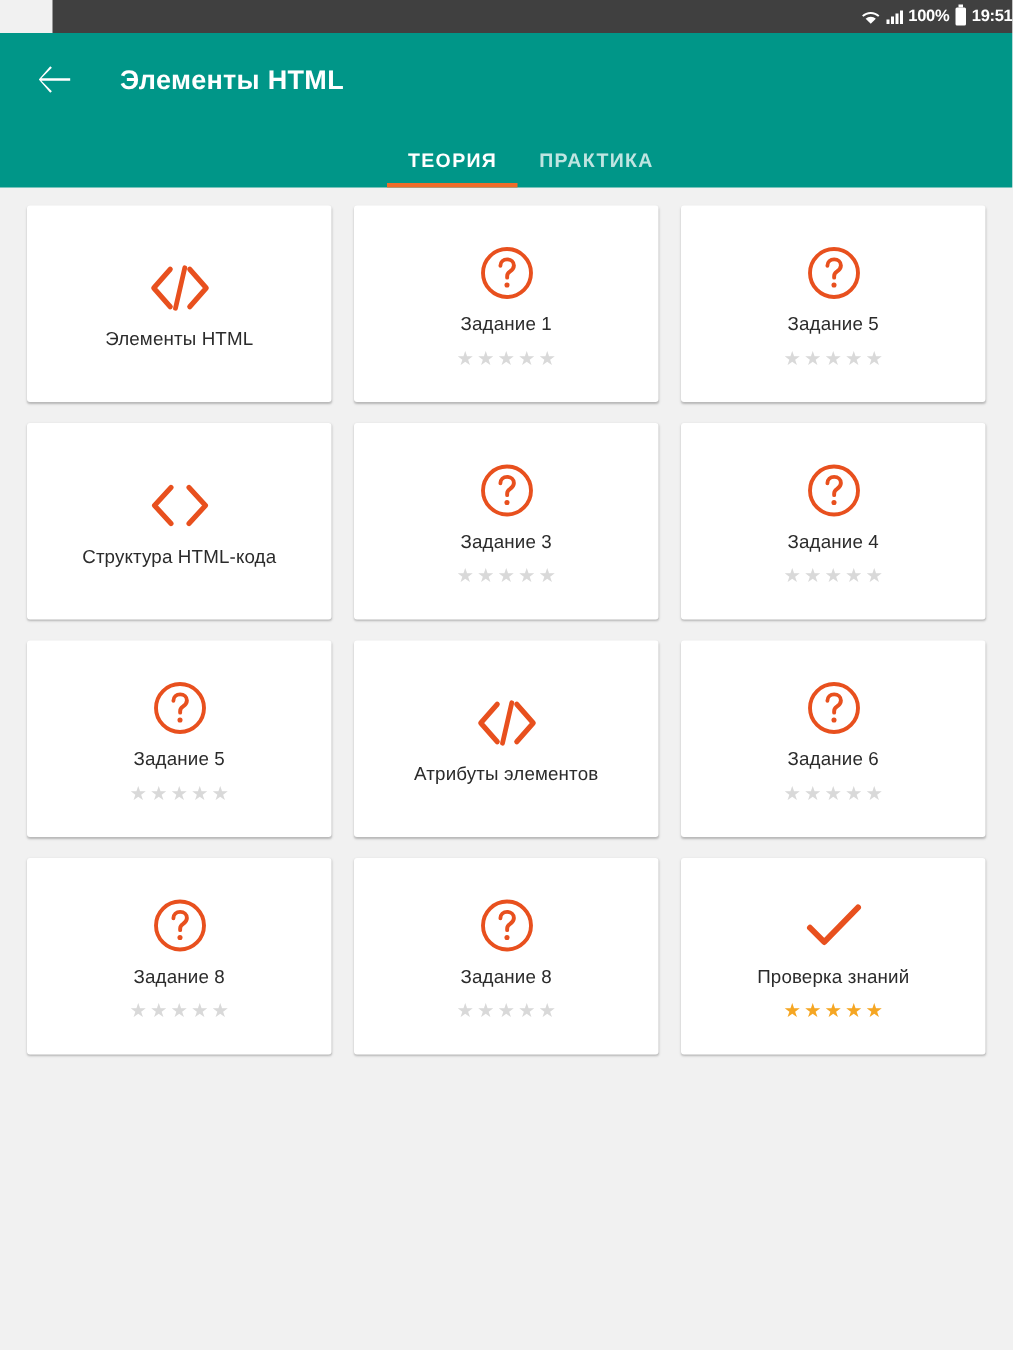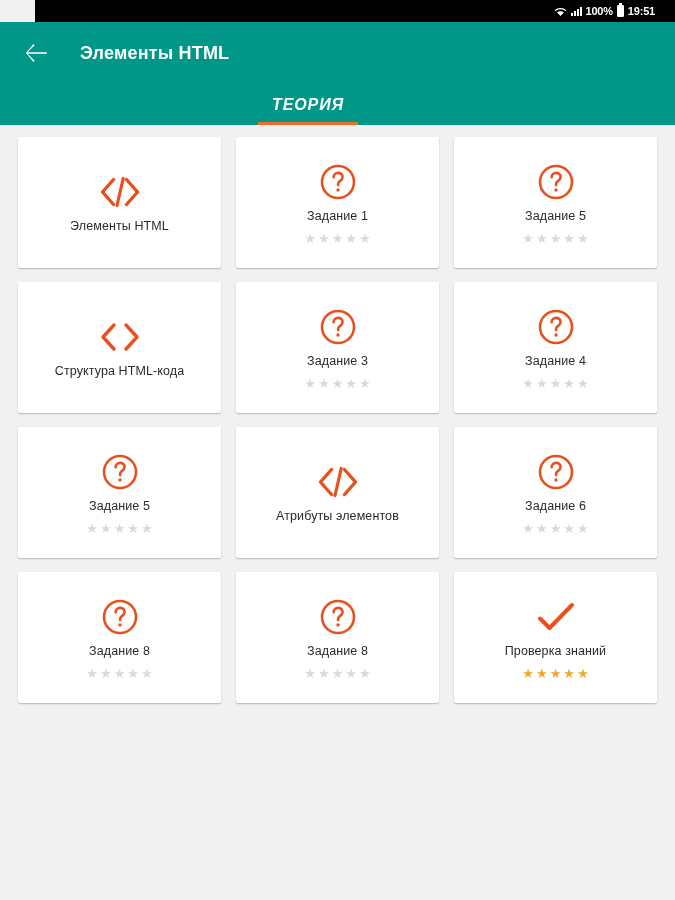--- a/index.html
+++ b/index.html
@@ -8,25 +8,25 @@
     width: 675px;
     height: 900px;
     overflow: hidden;
     background: #f1f1f1;
     font-family: "Liberation Sans", sans-serif;
   }
 
   
   .status-bar {
     height: 22px;
-    background: #000000;
+    background: #404040;
     display: flex;
     align-items: center;
     justify-content: flex-end;
-    padding: 0 20px;
+    padding: 0 0;
     color: #ffffff;
     margin-left: 35px;
   }
   .status-right {
     display: flex;
     align-items: center;
     gap: 4px;
     font-size: 11px;
     font-weight: bold;
     letter-spacing: -0.2px;
@@ -83,26 +83,25 @@
     display: flex;
     align-items: flex-end;
     height: 41px;
     padding-left: 258px;
     gap: 0;
   }
   .tab {
     position: relative;
     padding: 0 14px 11px 14px;
     color: rgba(255,255,255,0.75);
-    font-size: 16px;
+    font-size: 13px;
     font-weight: bold;
     letter-spacing: 0.9px;
     cursor: pointer;
     white-space: nowrap;
-    font-style: italic;
   }
   .tab.active { color: #ffffff; }
   .tab.active::after {
     content: "";
     position: absolute;
     left: 0; right: 0; bottom: 0;
     height: 3px;
     background: #ef6c2a;
   }
 
@@ -182,20 +181,21 @@
   <div class="appbar-top">
     <div class="back-btn">
       <svg width="22" height="18" viewBox="0 0 22 18">
         <path d="M8.6 1.2L1.6 8.2h19.2v1.6H1.6l7 7-1.1 1.1L-0.1 9 7.5 0.1z" fill="#ffffff"></path>
       </svg>
     </div>
     <div class="appbar-title">Элементы HTML</div>
   </div>
   <div class="tabs">
     <div class="tab active">ТЕОРИЯ</div>
+    <div class="tab">ПРАКТИКА</div>
   </div>
 </div>
 
 <div class="grid" id="card-grid">
     <div class="card">
       <div class="card-icon">
         <svg width="40" height="32" viewBox="0 0 40 32">
           <path d="M13.5 3.5L2.5 16l11 12.5" fill="none" stroke="#e8501e" stroke-width="3.4" stroke-linecap="round" stroke-linejoin="round"></path>
           <path d="M26.5 3.5L37.5 16l-11 12.5" fill="none" stroke="#e8501e" stroke-width="3.4" stroke-linecap="round" stroke-linejoin="round"></path>
           <path d="M23.2 2.5L17 29.5" fill="none" stroke="#e8501e" stroke-width="3.2" stroke-linecap="round"></path>

